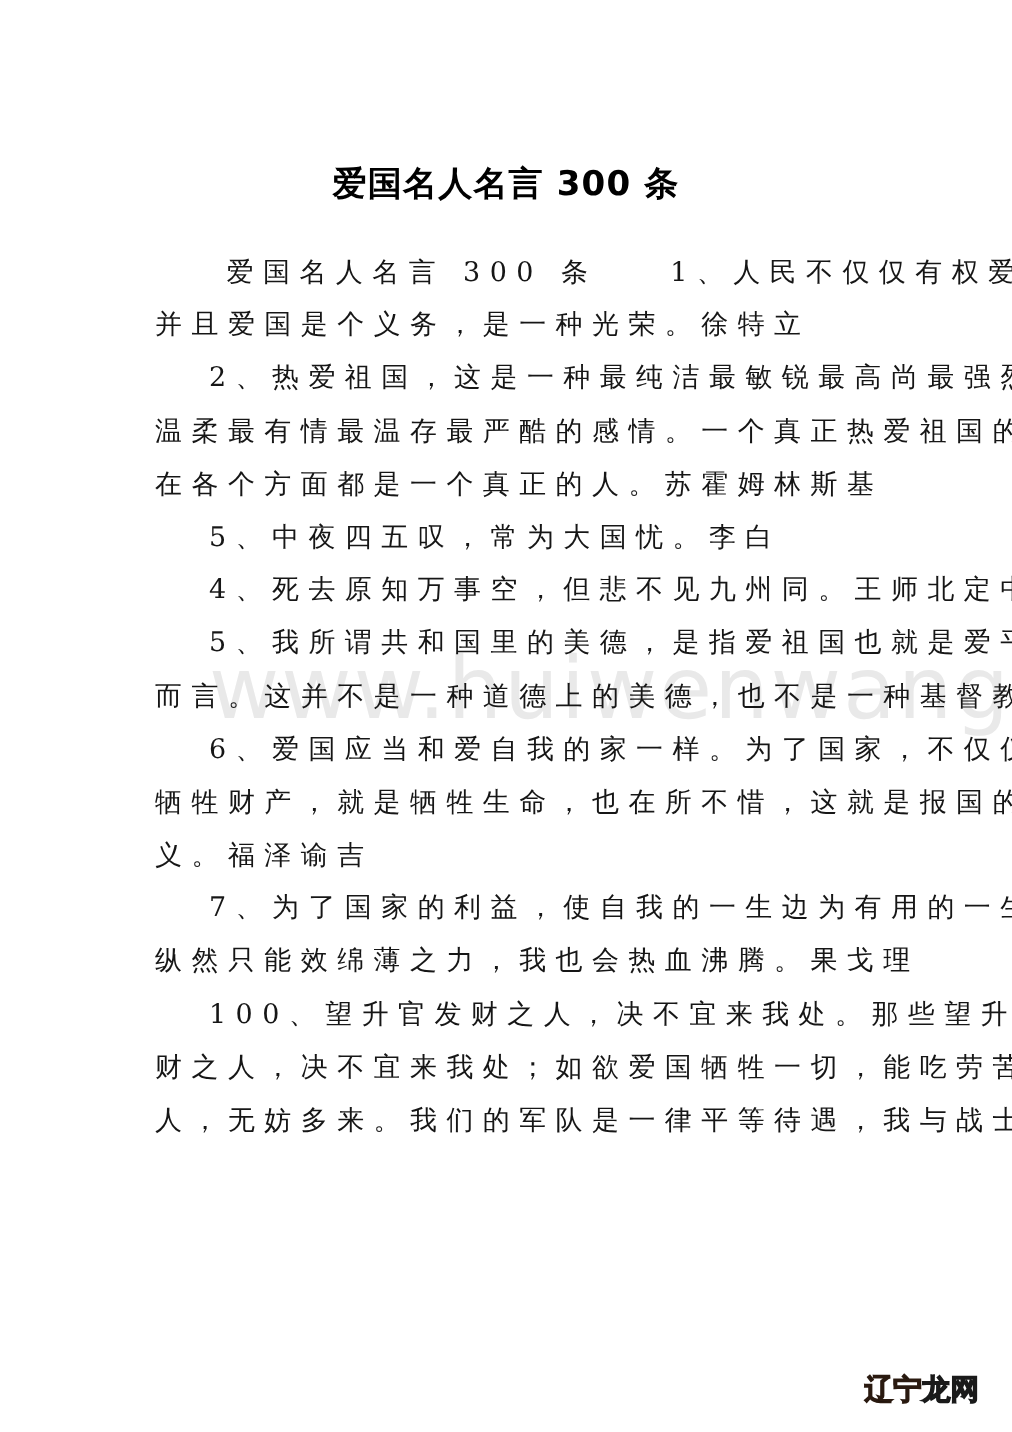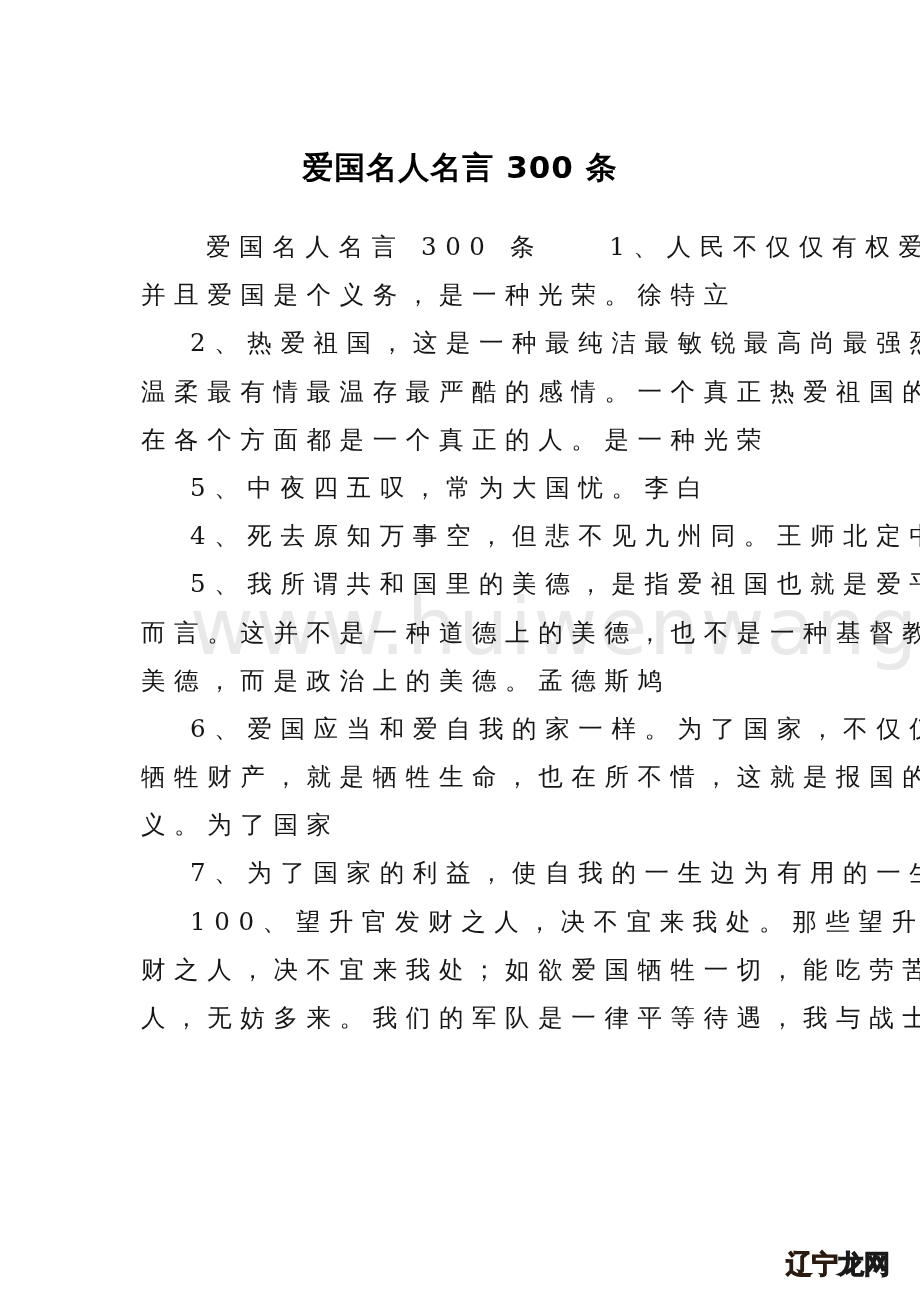--- a/index.html
+++ b/index.html
@@ -90,30 +90,30 @@
 
   <div class="watermark">www.huiwenwang.cn</div>
 
   <h1 class="title" style="margin:0;">爱国名人名言 300 条</h1>
 
   <div class="body-text">
     <div class="line indent-wide">爱国名人名言 300 条　　1、人民不仅仅有权爱国，</div>
     <div class="line">并且爱国是个义务，是一种光荣。徐特立</div>
     <div class="line indent">2、热爱祖国，这是一种最纯洁最敏锐最高尚最强烈最</div>
     <div class="line">温柔最有情最温存最严酷的感情。一个真正热爱祖国的人，</div>
-    <div class="line">在各个方面都是一个真正的人。是一种光荣</div>
+    <div class="line">在各个方面都是一个真正的人。苏霍姆林斯基</div>
     <div class="line indent">5、中夜四五叹，常为大国忧。李白</div>
     <div class="line indent">4、死去原知万事空，但悲不见九州同。王师北定中原</div>
     <div class="line indent">5、我所谓共和国里的美德，是指爱祖国也就是爱平等</div>
     <div class="line">而言。这并不是一种道德上的美德，也不是一种基督教的</div>
-    <div class="line">美德，而是政治上的美德。孟德斯鸠</div>
     <div class="line indent">6、爱国应当和爱自我的家一样。为了国家，不仅仅在</div>
     <div class="line">牺牲财产，就是牺牲生命，也在所不惜，这就是报国的大</div>
-    <div class="line">义。为了国家</div>
+    <div class="line">义。福泽谕吉</div>
     <div class="line indent">7、为了国家的利益，使自我的一生边为有用的一生，</div>
+    <div class="line">纵然只能效绵薄之力，我也会热血沸腾。果戈理</div>
     <div class="line indent">100、望升官发财之人，决不宜来我处。那些望升官发</div>
     <div class="line">财之人，决不宜来我处；如欲爱国牺牲一切，能吃劳苦之</div>
     <div class="line">人，无妨多来。我们的军队是一律平等待遇，我与战士同</div>
   </div>
 
   <div class="logo">
     <span class="orange">辽宁</span><span class="white">龙网</span>
   </div>
 
 </div>

